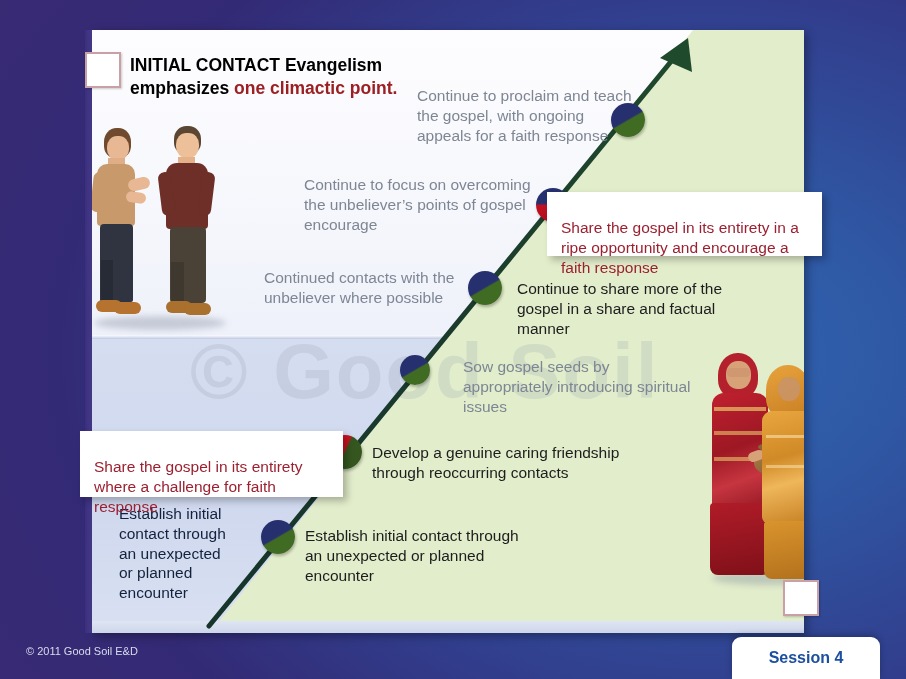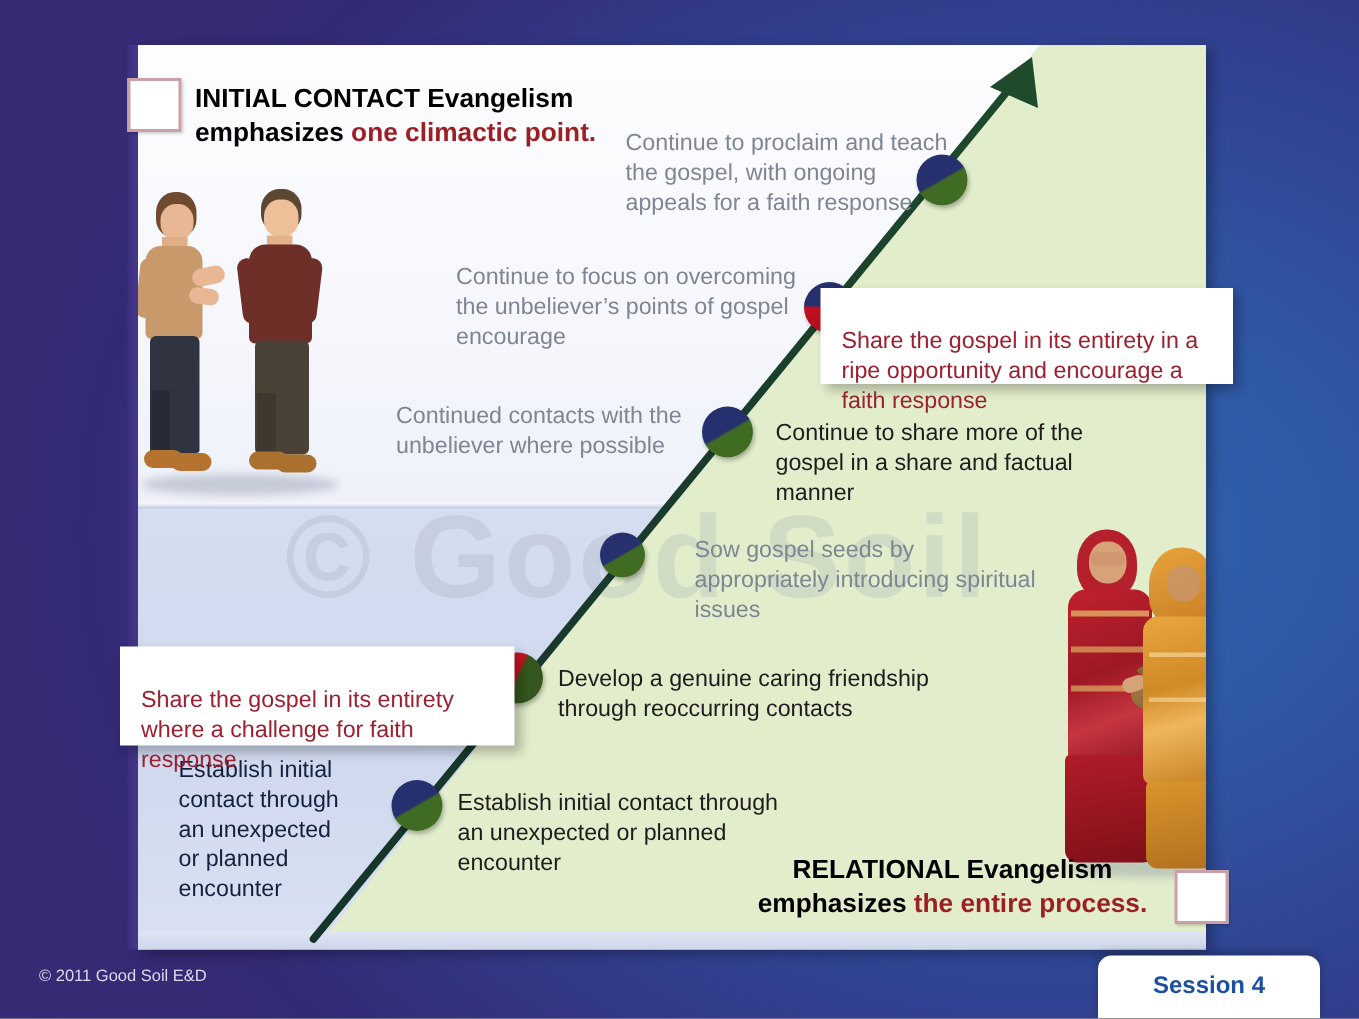--- a/index.html
+++ b/index.html
@@ -212,26 +212,20 @@
 
     <div class="txt t-dark" style="left:213px;top:496px;width:235px;">Establish initial contact through an unexpected or planned encounter</div>
 
     <div class="head" style="left:38px;top:24px;width:280px;">
       <div>INITIAL CONTACT Evangelism</div>
       <div>
         <span>emphasizes </span><span class="accent">one climactic point.</span>
       </div>
     </div>
 
-    <div class="head" style="left:398px;top:538px;width:290px;text-align:center;">
-      <div>RELATIONAL Evangelism</div>
-      <div>
-        <span>emphasizes </span><span class="accent">the entire process.</span>
-      </div>
-    </div>
 
   </div>
 
   <div class="sq" style="left:85px;top:52px;"></div>
   <div class="sq" style="left:783px;top:580px;"></div>
 
   <div class="callout t-red" style="left:547px;top:192px;width:275px;height:64px;line-height:1.3;">Share the gospel in its entirety in a ripe opportunity and encourage a faith response</div>
 
   <div class="callout t-red" style="left:80px;top:431px;width:263px;height:66px;line-height:1.3;">Share the gospel in its entirety where a challenge for faith response</div>
 

